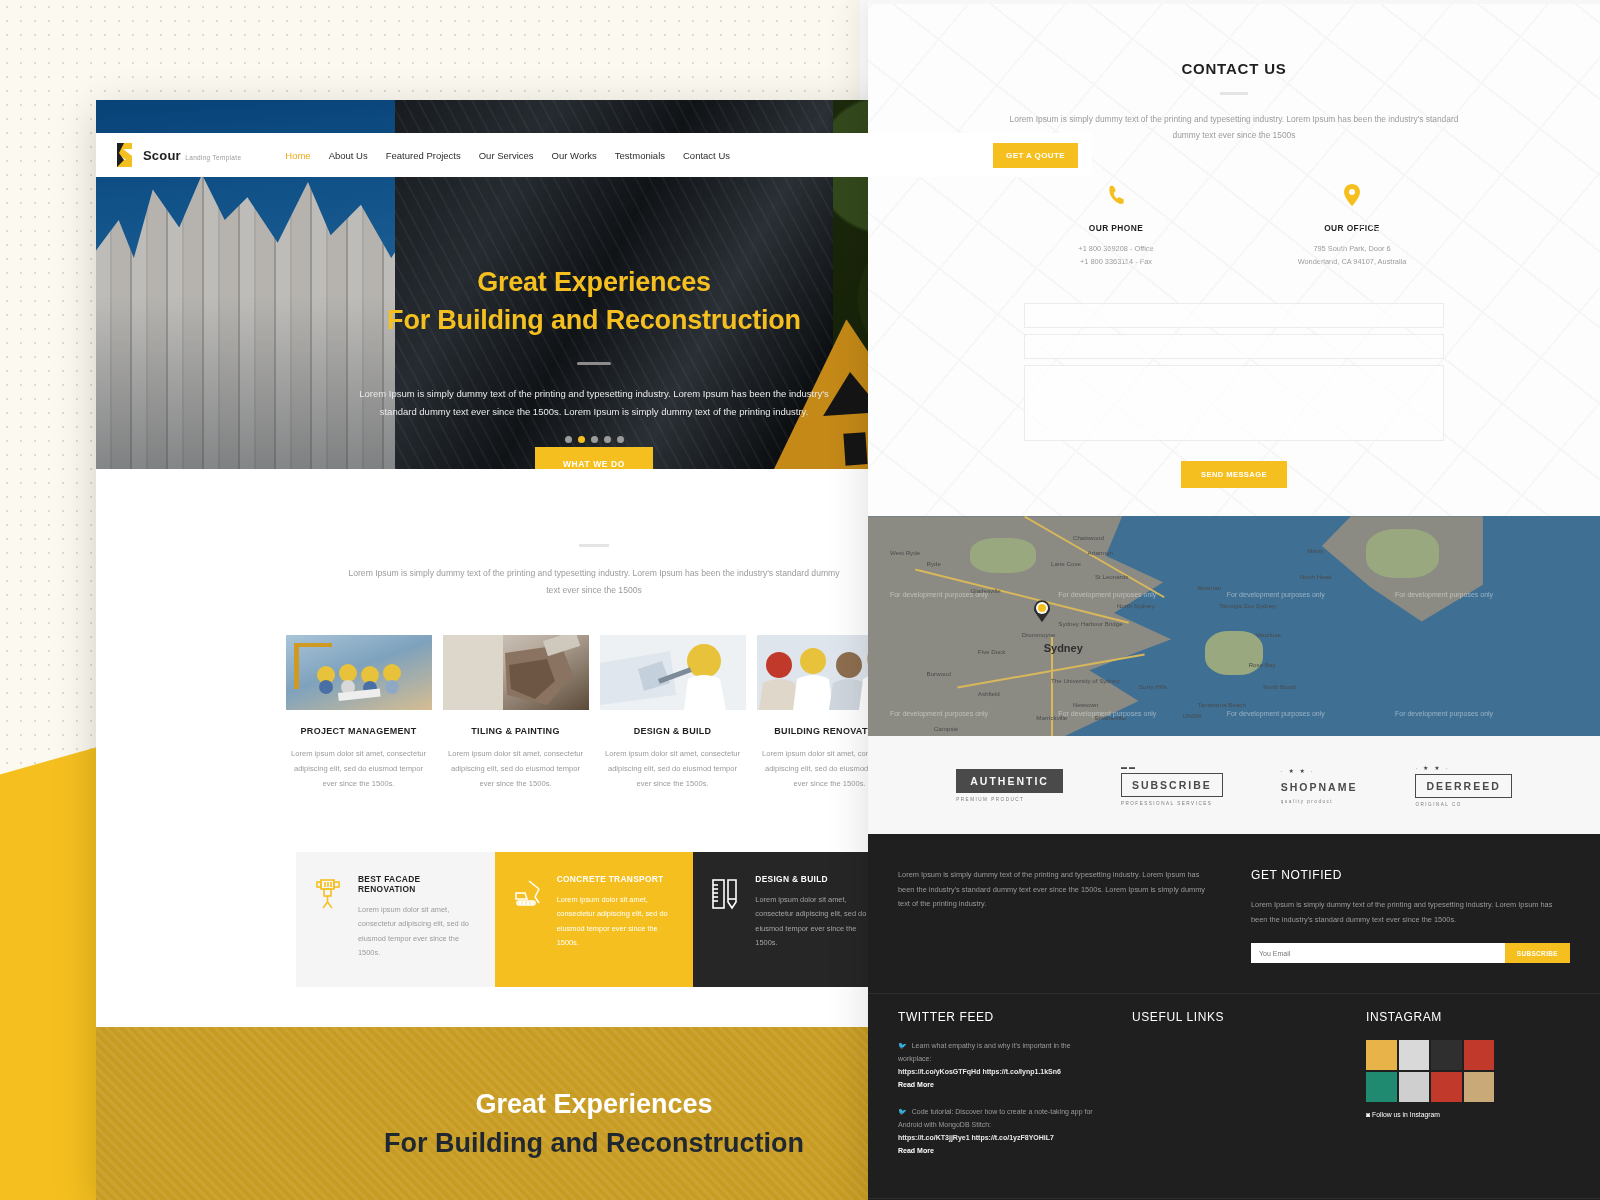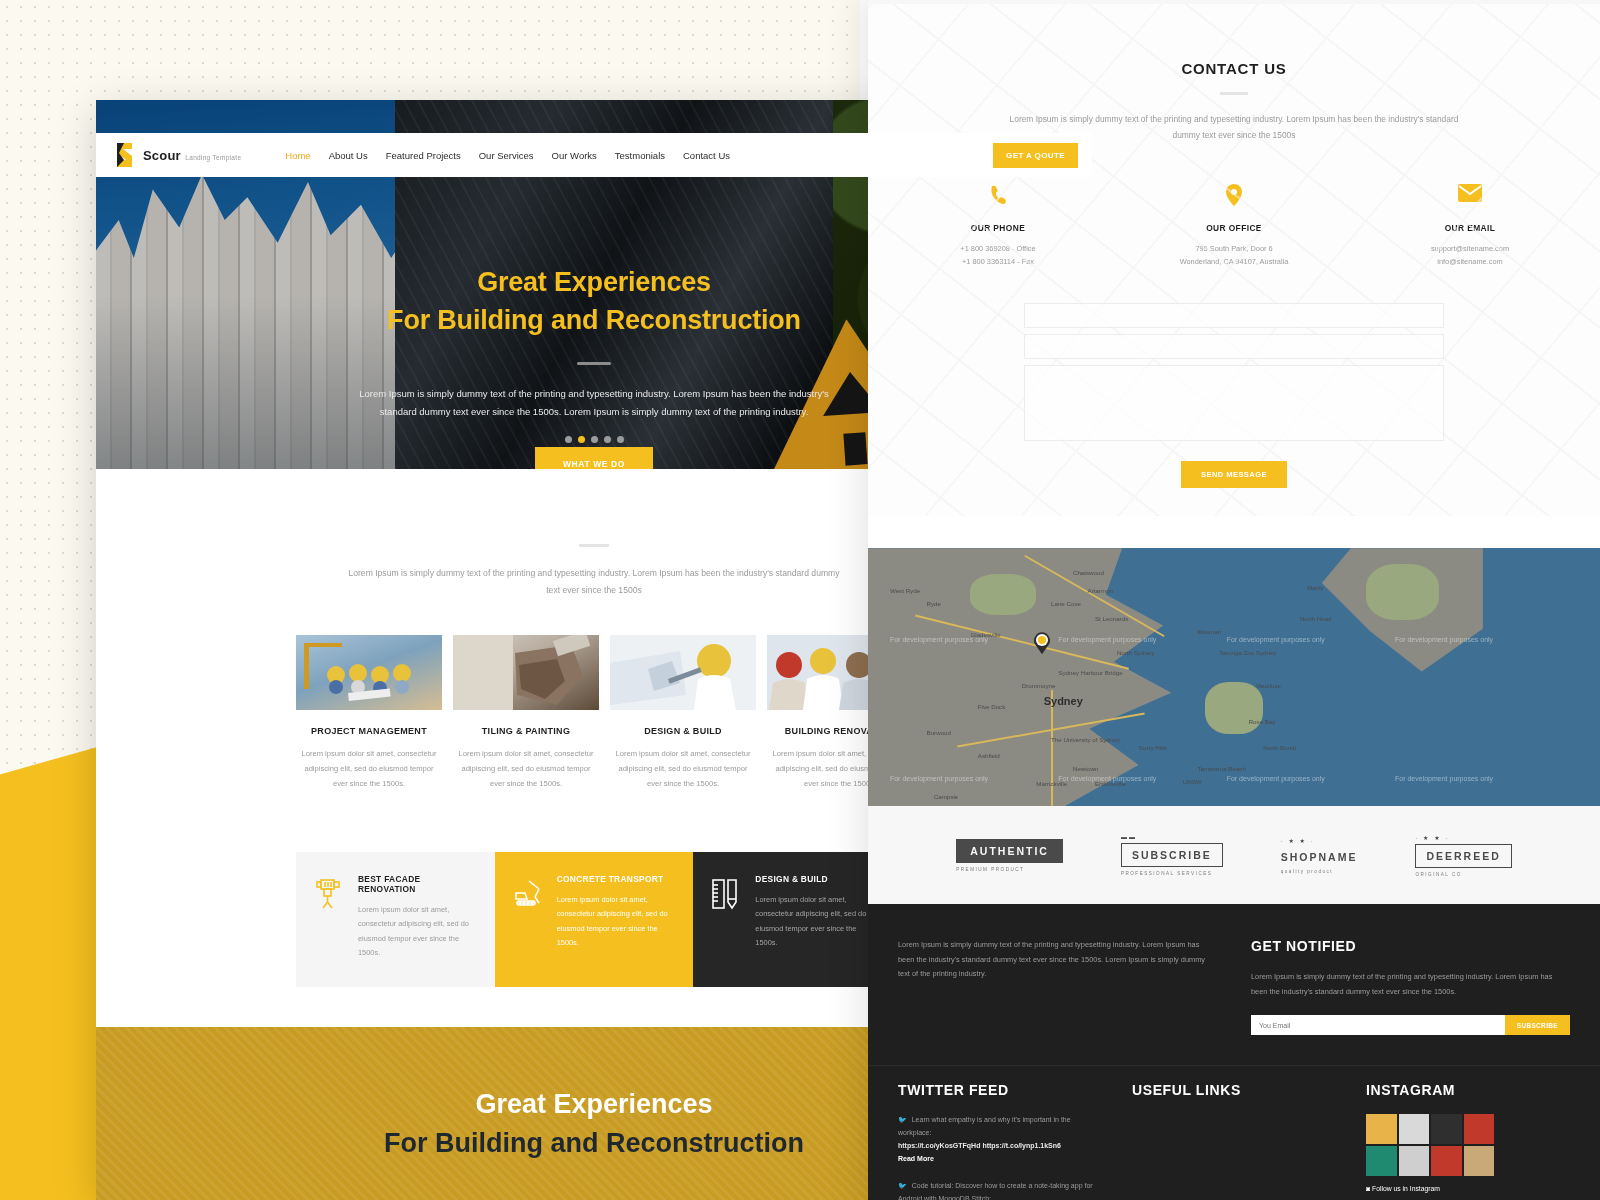--- a/index.html
+++ b/index.html
@@ -173,21 +173,21 @@
   .hdot.on { background: #f5c01f; }
 
   
   .about { padding: 58px 0 0; text-align: center; }
   .sec-title {
     font-size: 16.5px; font-weight: bold; color: #1f1f1f; letter-spacing: .6px;
   }
   .sec-rule { width: 30px; height: 3px; background: #e4e4e4; margin: 17px auto 18px; }
   .sec-sub { font-size: 8.6px; color: #9b9b9b; line-height: 2.0; width: 500px; margin: 0 auto; }
 
-  .cards { display: flex; gap: 11px; padding: 36px 200px 0; }
+  .cards { display: flex; gap: 11px; padding: 36px 200px 0; justify-content: center; }
   .card { width: 146px; }
   .card-img { width: 146px; height: 75px; overflow: hidden; position: relative; }
   .ci1 { background: linear-gradient(160deg, #a9c4d8 0%, #7ea2bd 45%, #d6bd92 100%); }
   .ci2 { background: linear-gradient(150deg, #d8d2c9 0%, #b9ada0 40%, #5c4a38 100%); }
   .ci3 { background: linear-gradient(170deg, #eef2f6 0%, #cfd9e4 50%, #e8c23a 100%); }
   .ci4 { background: linear-gradient(160deg, #cfd8e2 0%, #9fb0c2 40%, #e3c54a 100%); }
   .card-h {
     font-size: 9px; font-weight: bold; color: #1f1f1f;
     letter-spacing: .3px; margin: 16px 0 11px; text-align: center;
   }
@@ -277,21 +277,21 @@
     width: 100%; height: 76px; border: 1px solid #ececec; background: rgba(255,255,255,.65);
     font-size: 8px; padding: 8px 10px; color: #9b9b9b; resize: none;
     font-family: "Liberation Sans", sans-serif;
   }
   .c-send {
     display: block; margin: 16px auto 0; background: #f5c01f; color: #fff; border: none;
     font-size: 7.6px; font-weight: bold; letter-spacing: .4px; padding: 9px 20px; cursor: pointer;
   }
 
   
-  .map { position: relative; height: 258px; overflow: hidden; background: #3f6f92; margin-top: 32px; }
+  .map { position: relative; height: 220px; overflow: hidden; background: #3f6f92; }
   .map-water { position: absolute; inset: 0; background: #3f6f92; }
   .map-land {
     position: absolute; left: 0; top: 0; width: 56%; height: 100%;
     background: #8b8b84;
     clip-path: polygon(0 0, 62% 0, 58% 18%, 72% 30%, 60% 44%, 74% 56%, 54% 70%, 66% 84%, 48% 100%, 0 100%);
   }
   .map-land2 {
     position: absolute; right: 16%; top: 0; width: 22%; height: 52%;
     background: #8b8b84;
     clip-path: polygon(18% 0, 100% 0, 100% 60%, 62% 92%, 30% 62%, 0 26%);
@@ -327,21 +327,21 @@
     border: 1.4px solid #4a4a4a; padding: 5px 10px; display: inline-block;
   }
   .blogo .bl-sub { font-size: 4.6px; letter-spacing: 1.5px; margin-top: 4px; color: #7b7b7b; }
   .blogo .bl-stars { font-size: 6px; color: #4a4a4a; margin-bottom: 3px; letter-spacing: 2px; }
   .blogo.hex .bl-main { border: none; background: #4a4a4a; color: #f7f7f7; padding: 6px 14px; }
 
   
   .footer { background: #1f1f1f; padding: 34px 0 0; }
   .f-top { display: flex; padding: 0 30px 30px; gap: 34px; }
   .f-col { flex: 1; }
-  .f-h { font-size: 14px; font-weight: bold; color: #ffffff; letter-spacing: .6px; margin-bottom: 16px; }
+  .f-h { font-size: 12px; font-weight: normal; color: #ffffff; letter-spacing: .6px; margin-bottom: 16px; }
   .f-p { font-size: 7.4px; color: #9b9b9b; line-height: 1.95; }
   .f-sub-row { display: flex; margin-top: 16px; height: 20px; }
   .f-sub-row input {
     flex: 1; border: none; background: #fff; font-size: 7px; padding: 0 8px; color: #9b9b9b;
     font-family: "Liberation Sans", sans-serif;
   }
   .f-sub-row button {
     background: #f5c01f; border: none; color: #fff; font-size: 6.4px; font-weight: bold;
     padding: 0 12px; letter-spacing: .4px; cursor: pointer;
   }
@@ -619,31 +619,20 @@
         <div class="c-item">
           <div class="c-ico">
             <svg width="16" height="22" viewBox="0 0 16 22" xmlns="http://www.w3.org/2000/svg">
               <path d="M8 0 C3.6 0 0 3.6 0 8 C0 14 8 22 8 22 C8 22 16 14 16 8 C16 3.6 12.4 0 8 0 Z" fill="#f5c01f"></path>
               <circle cx="8" cy="8" r="3" fill="#ffffff"></circle>
             </svg>
           </div>
           <div class="c-ih">OUR OFFICE</div>
           <div class="c-ip">795 South Park, Door 6</div>
           <div class="c-ip">Wonderland, CA 94107, Australia</div>
-        </div>
-        <div class="c-item">
-          <div class="c-ico">
-            <svg width="24" height="18" viewBox="0 0 24 18" xmlns="http://www.w3.org/2000/svg">
-              <rect x="0" y="0" width="24" height="18" rx="2" fill="#f5c01f"></rect>
-              <path d="M1 2 L12 10 L23 2" fill="none" stroke="#ffffff" stroke-width="2"></path>
-            </svg>
-          </div>
-          <div class="c-ih">OUR EMAIL</div>
-          <div class="c-ip">support@sitename.com</div>
-          <div class="c-ip">info@sitename.com</div>
         </div>
       </div>
 
       <div class="c-form">
         <input class="c-input" placeholder="" style="">
         <input class="c-input" placeholder="" style="">
         <textarea class="c-area" placeholder="" style=""></textarea>
         <button class="c-send">SEND MESSAGE</button>
       </div>
     </div>

